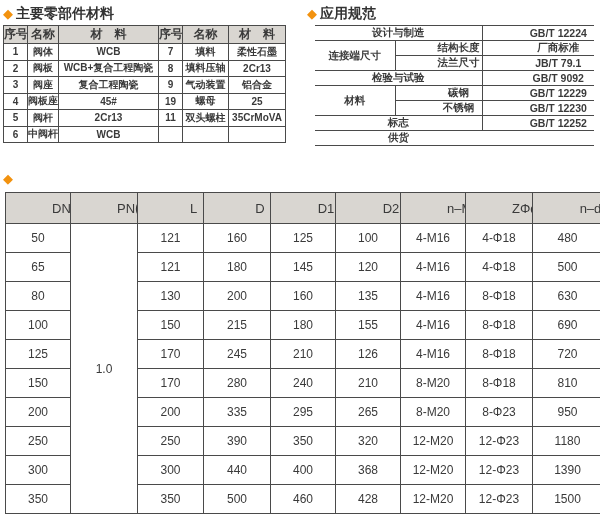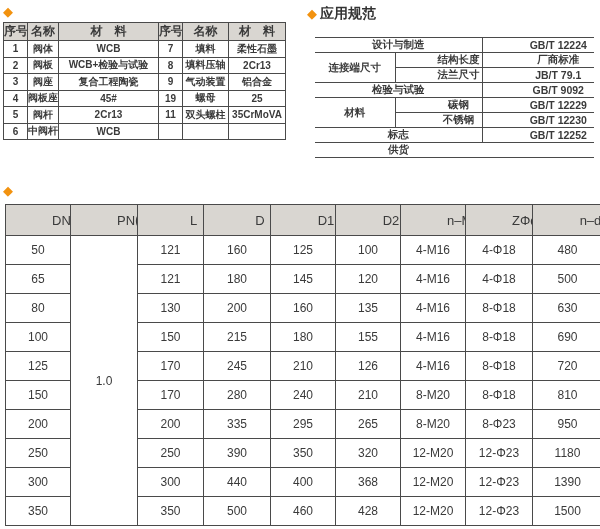--- a/index.html
+++ b/index.html
@@ -33,21 +33,21 @@
   
   table.materials{ margin-top:4px; width:282px; table-layout:fixed; }
   table.materials th, table.materials td{
     border:1px solid var(--bd); text-align:center; padding:0;
     font-weight:bold; overflow:hidden; white-space:nowrap;
   }
   table.materials th{ background:var(--hdr-bg); height:12px; font-size:12px; }
   table.materials td{ height:16.5px; font-size:10px; }
 
   
-  table.specs{ margin-top:16px; margin-left:8px; width:279px; table-layout:fixed;
+  table.specs{ margin-top:4px; margin-left:8px; width:279px; table-layout:fixed;
     border-top:1px solid var(--bd); }
   table.specs td{
     border-bottom:1px solid var(--bd); text-align:center; padding:0;
     font-size:10.5px; font-weight:bold; height:13.4px; white-space:nowrap; overflow:hidden;
   }
   table.specs td.bl{ border-left:1px solid var(--bd);padding-left:40px; }
 
   
   .bottom-sec{ margin-top:26px; padding-left:3px; }
   table.dims{ margin-top:7px; margin-left:2px; width:597px; table-layout:fixed; }
@@ -62,20 +62,21 @@
 </head>
 <body>
 
 <div class="page">
 
   <div class="top-row">
 
     <section class="left-panel">
       <div class="sec-title">
         <span class="diamond">◆</span>
+        <span>主要零部件材料</span>
       </div>
       <table class="materials">
         <colgroup>
           <col style="width:24px">
             <col style="width:31px">
             <col style="width:100px">
           <col style="width:24px">
             <col style="width:46px">
             <col style="width:57px">
         </colgroup>
@@ -94,21 +95,21 @@
               <td>1</td>
               <td>阀体</td>
               <td>WCB</td>
               <td>7</td>
               <td>填料</td>
               <td>柔性石墨</td>
             </tr>
             <tr>
               <td>2</td>
               <td>阀板</td>
-              <td>WCB+检验与试验</td>
+              <td>WCB+复合工程陶瓷</td>
               <td>8</td>
               <td>填料压轴</td>
               <td>2Cr13</td>
             </tr>
             <tr>
               <td>3</td>
               <td>阀座</td>
               <td>复合工程陶瓷</td>
               <td>9</td>
               <td>气动装置</td>

